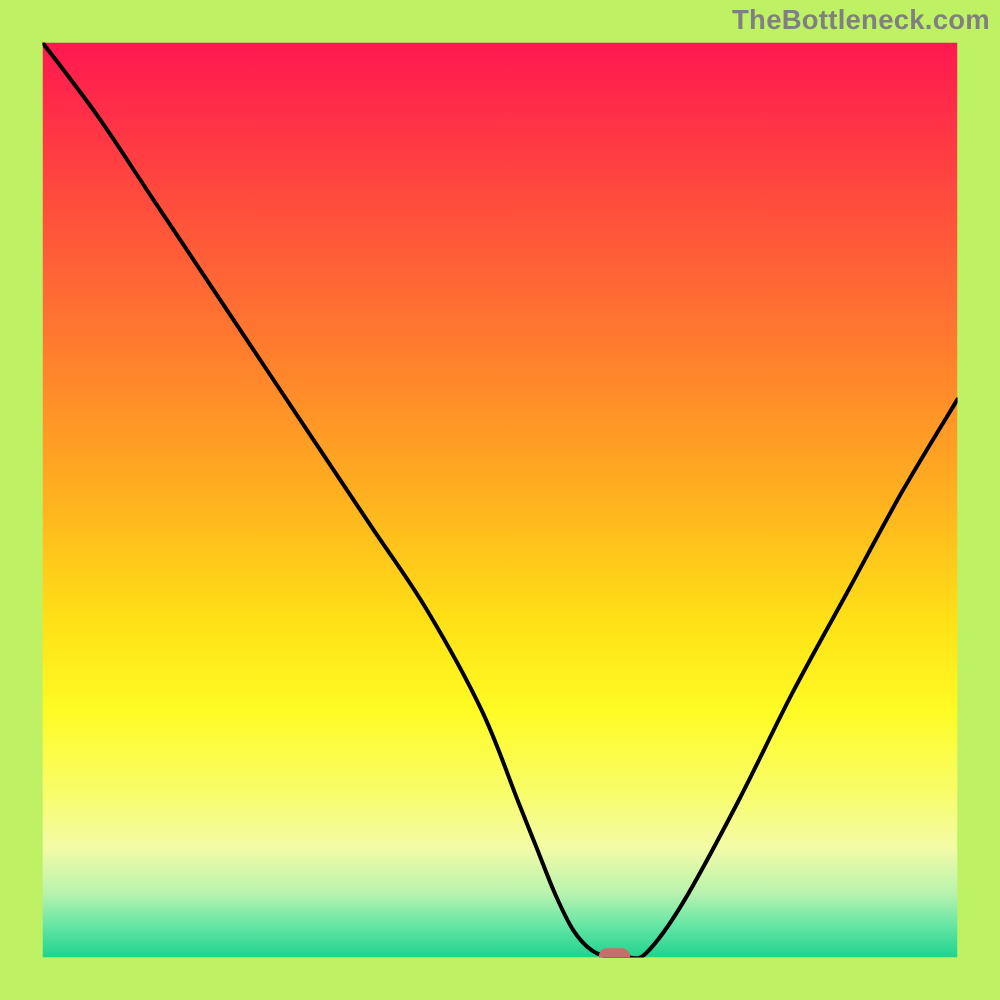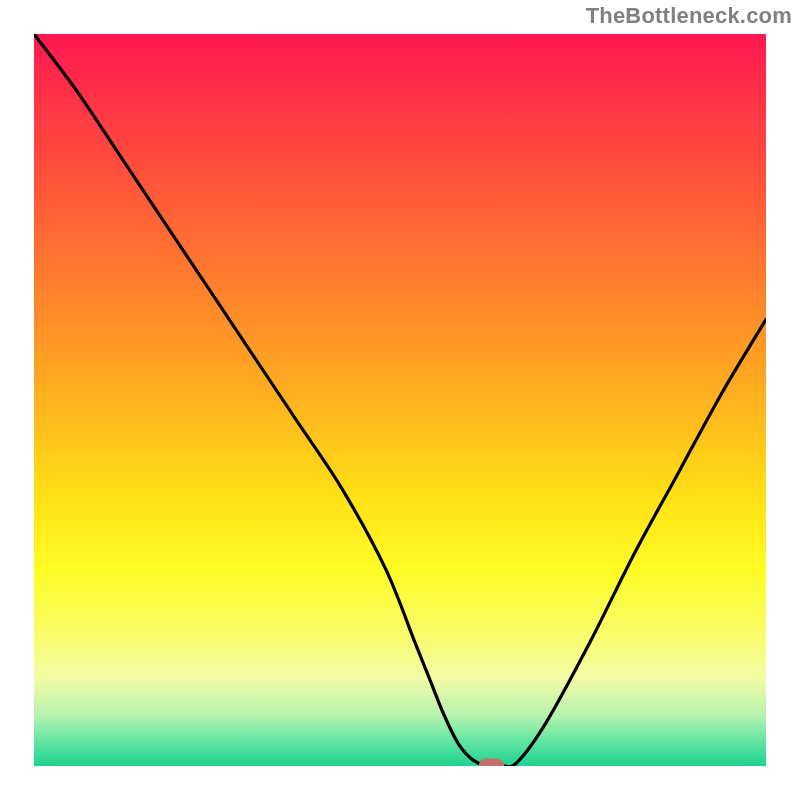--- a/index.html
+++ b/index.html
@@ -9,21 +9,21 @@
     height: 800px;
     background: #000;
     overflow: hidden;
   }
   .frame {
     position: absolute;
     left: 0;
     top: 0;
     width: 800px;
     height: 800px;
-    background: #ffffff;
+    background: #bef264;
   }
   .watermark {
     position: absolute;
     top: 3px;
     right: 8px;
     font-family: Arial, Helvetica, sans-serif;
     font-size: 22px;
     font-weight: 600;
     color: #808080;
     letter-spacing: 0.2px;

